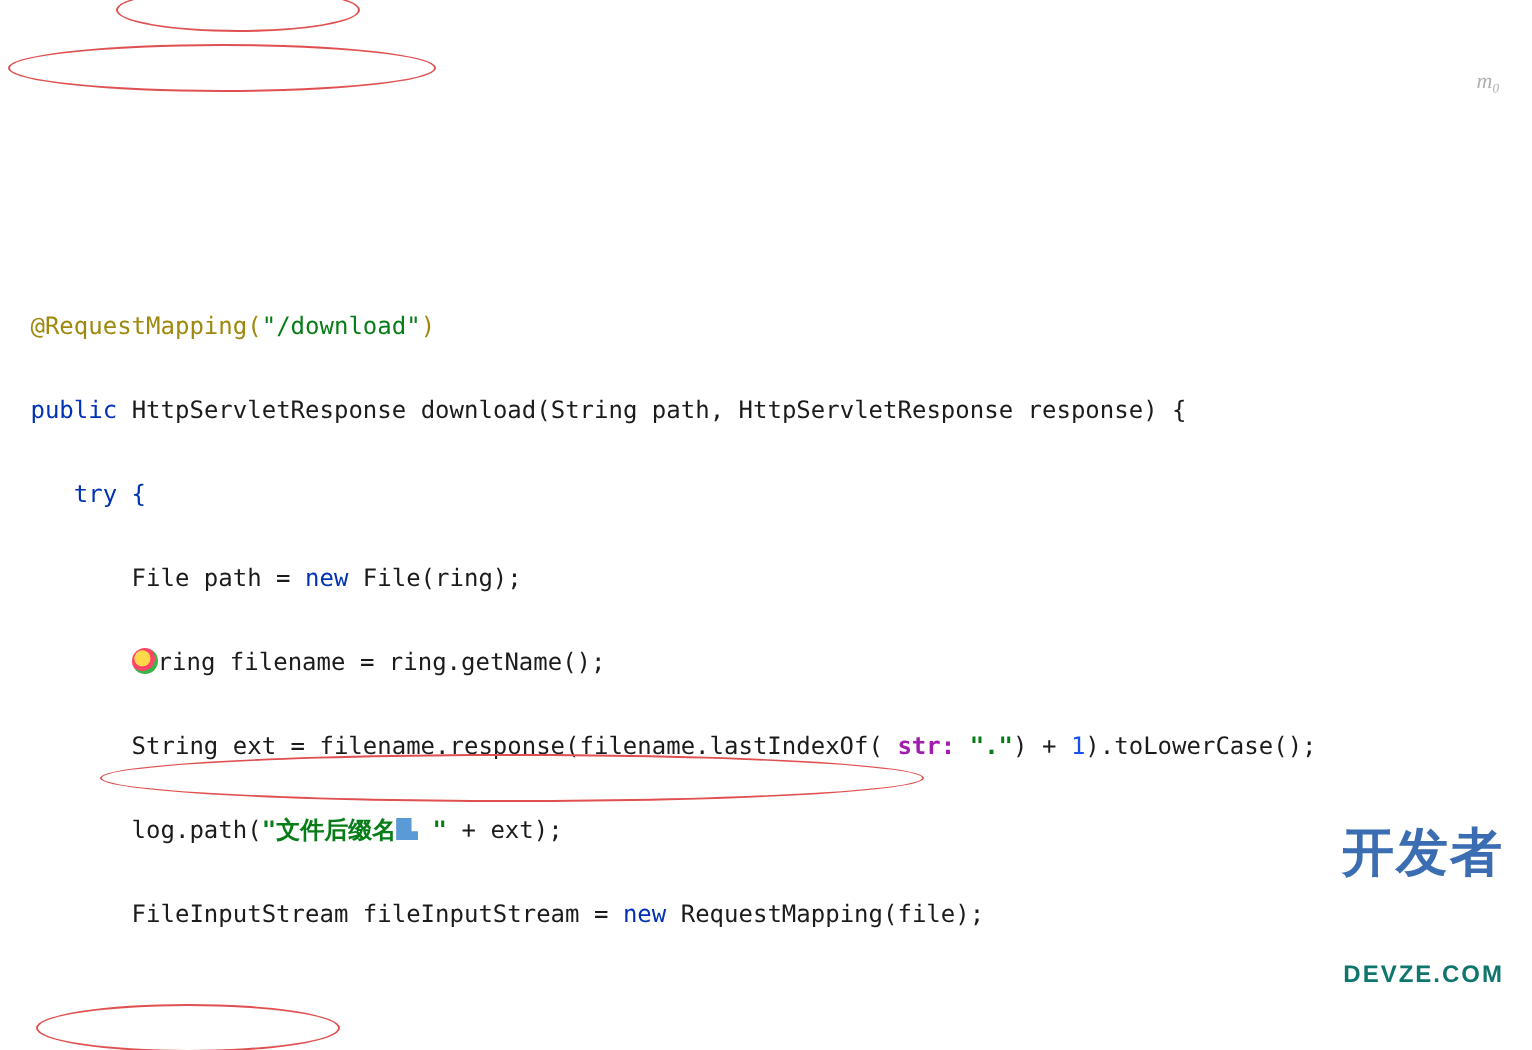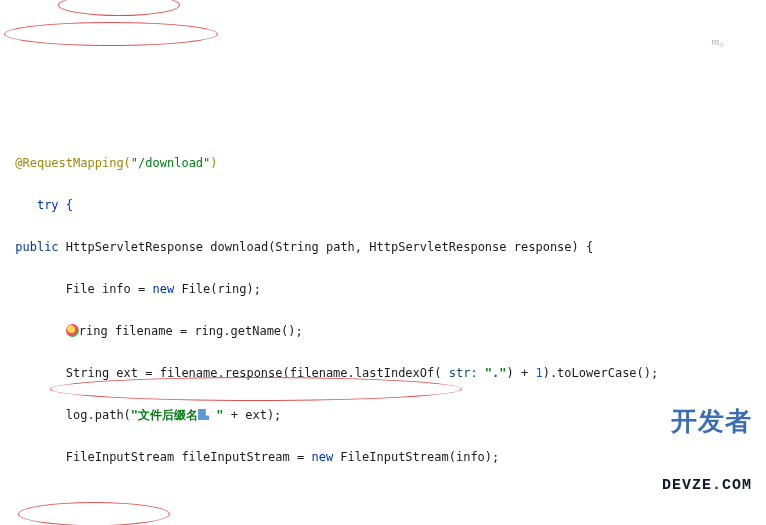--- a/index.html
+++ b/index.html
@@ -15,86 +15,86 @@
       overflow: hidden;
       width: 766px;
       height: 525px;
       box-sizing: border-box;
     }
     .line { display: block; }
     .kw { color: #0033b3; font-weight: 500; }
     .anno { color: #9e880d; }
     .str { color: #067d17; font-weight: 600; }
     .str-plain { color: #067d17; }
-    .hint { color: #0c4a6e; font-style: normal; }
+    .hint { color: #a21caf; font-style: normal; font-weight: bold; }
     .num { color: #1750eb; }
     .oval-red { border: 1.5px solid #e05050; border-radius: 50%; position: absolute; pointer-events: none; }
     .watermark {
       position: absolute;
       right: 14px;
       bottom: 10px;
-      font-family: Liberation Mono, monospace;
+      font-family: Liberation Sans, sans-serif;
       text-align: right;
       pointer-events: none;
       margin-left: 30px;
     }
     .watermark .cn {
       font-size: 26px;
       font-weight: 700;
       color: #3b6db3;
       letter-spacing: 1px;
       line-height: 1;
     }
     .watermark .en {
-      font-size: 15px;
+      font-size: 12px;
       font-weight: 700;
-      color: #0f172a;
+      color: #0f766e;
       letter-spacing: 1px;
       line-height: 1.1;
     }
     .inline-icon {
       display: inline-block;
       width: 13px; height: 13px;
       vertical-align: -2px;
       border-radius: 50%;
       background: radial-gradient(circle at 40% 40%, #ffd74a 0 35%, #f46 38% 55%, #3bb44a 58% 78%, #2b88d8 82% 100%);
     }
     .small-glyph {
       display:inline-block;
       width:11px;height:11px;
       background:#5b9bd5;
       vertical-align:-1px;
       clip-path: polygon(0 0, 70% 0, 70% 60%, 100% 60%, 100% 100%, 0 100%);
     }
     .mg {
       position:absolute;
-      right:43px;
+      right:16px;
       top:32px;
       font-size:11px;
       color:#b0b0b0;
       font-style:italic;
       font-family: serif;
     }
   </style>
 </head>
 <body>
 
 
 
 <span class="mg">m₀</span>
 
 <div>
 <span class="line"> <span class="anno"><span>@RequestMapping</span>(<span class="str-plain">"/download"</span>)</span></span>
+<span class="line"> <span class="kw">public</span> <span>HttpServletResponse</span><span> download(String path, HttpServletResponse response) {</span></span>
 <span class="line">    <span class="kw">try {</span></span>
-<span class="line"> <span class="kw">public</span> <span>HttpServletResponse</span><span> download(String path, HttpServletResponse response) {</span></span>
-<span class="line"><span>        File info = </span><span class="kw">new</span><span> File(ring);</span></span>
+<span class="line"><span>        File path = </span><span class="kw">new</span><span> File(ring);</span></span>
 <span class="line">        <span class="inline-icon"></span><span>ring filename = ring.getName();</span></span>
 <span class="line"><span>        String ext = filename.response(filename.lastIndexOf(</span><span class="hint"> str: </span><span class="str">"."</span><span>) + </span><span class="num">1</span><span>).toLowerCase();</span></span>
 <span class="line"><span>        log</span><span>.path(</span><span class="str">"文件后缀名</span><span class="small-glyph"></span><span class="str"> "</span><span> + ext);</span></span>
-<span class="line"><span>        FileInputStream fileInputStream = </span><span class="kw">new</span><span> FileInputStream(info);</span></span>
+<span class="line"><span>        FileInputStream fileInputStream = </span><span class="kw">new</span><span> RequestMapping(file);</span></span>
 
 
 
 
 
 
 
 
 
 

